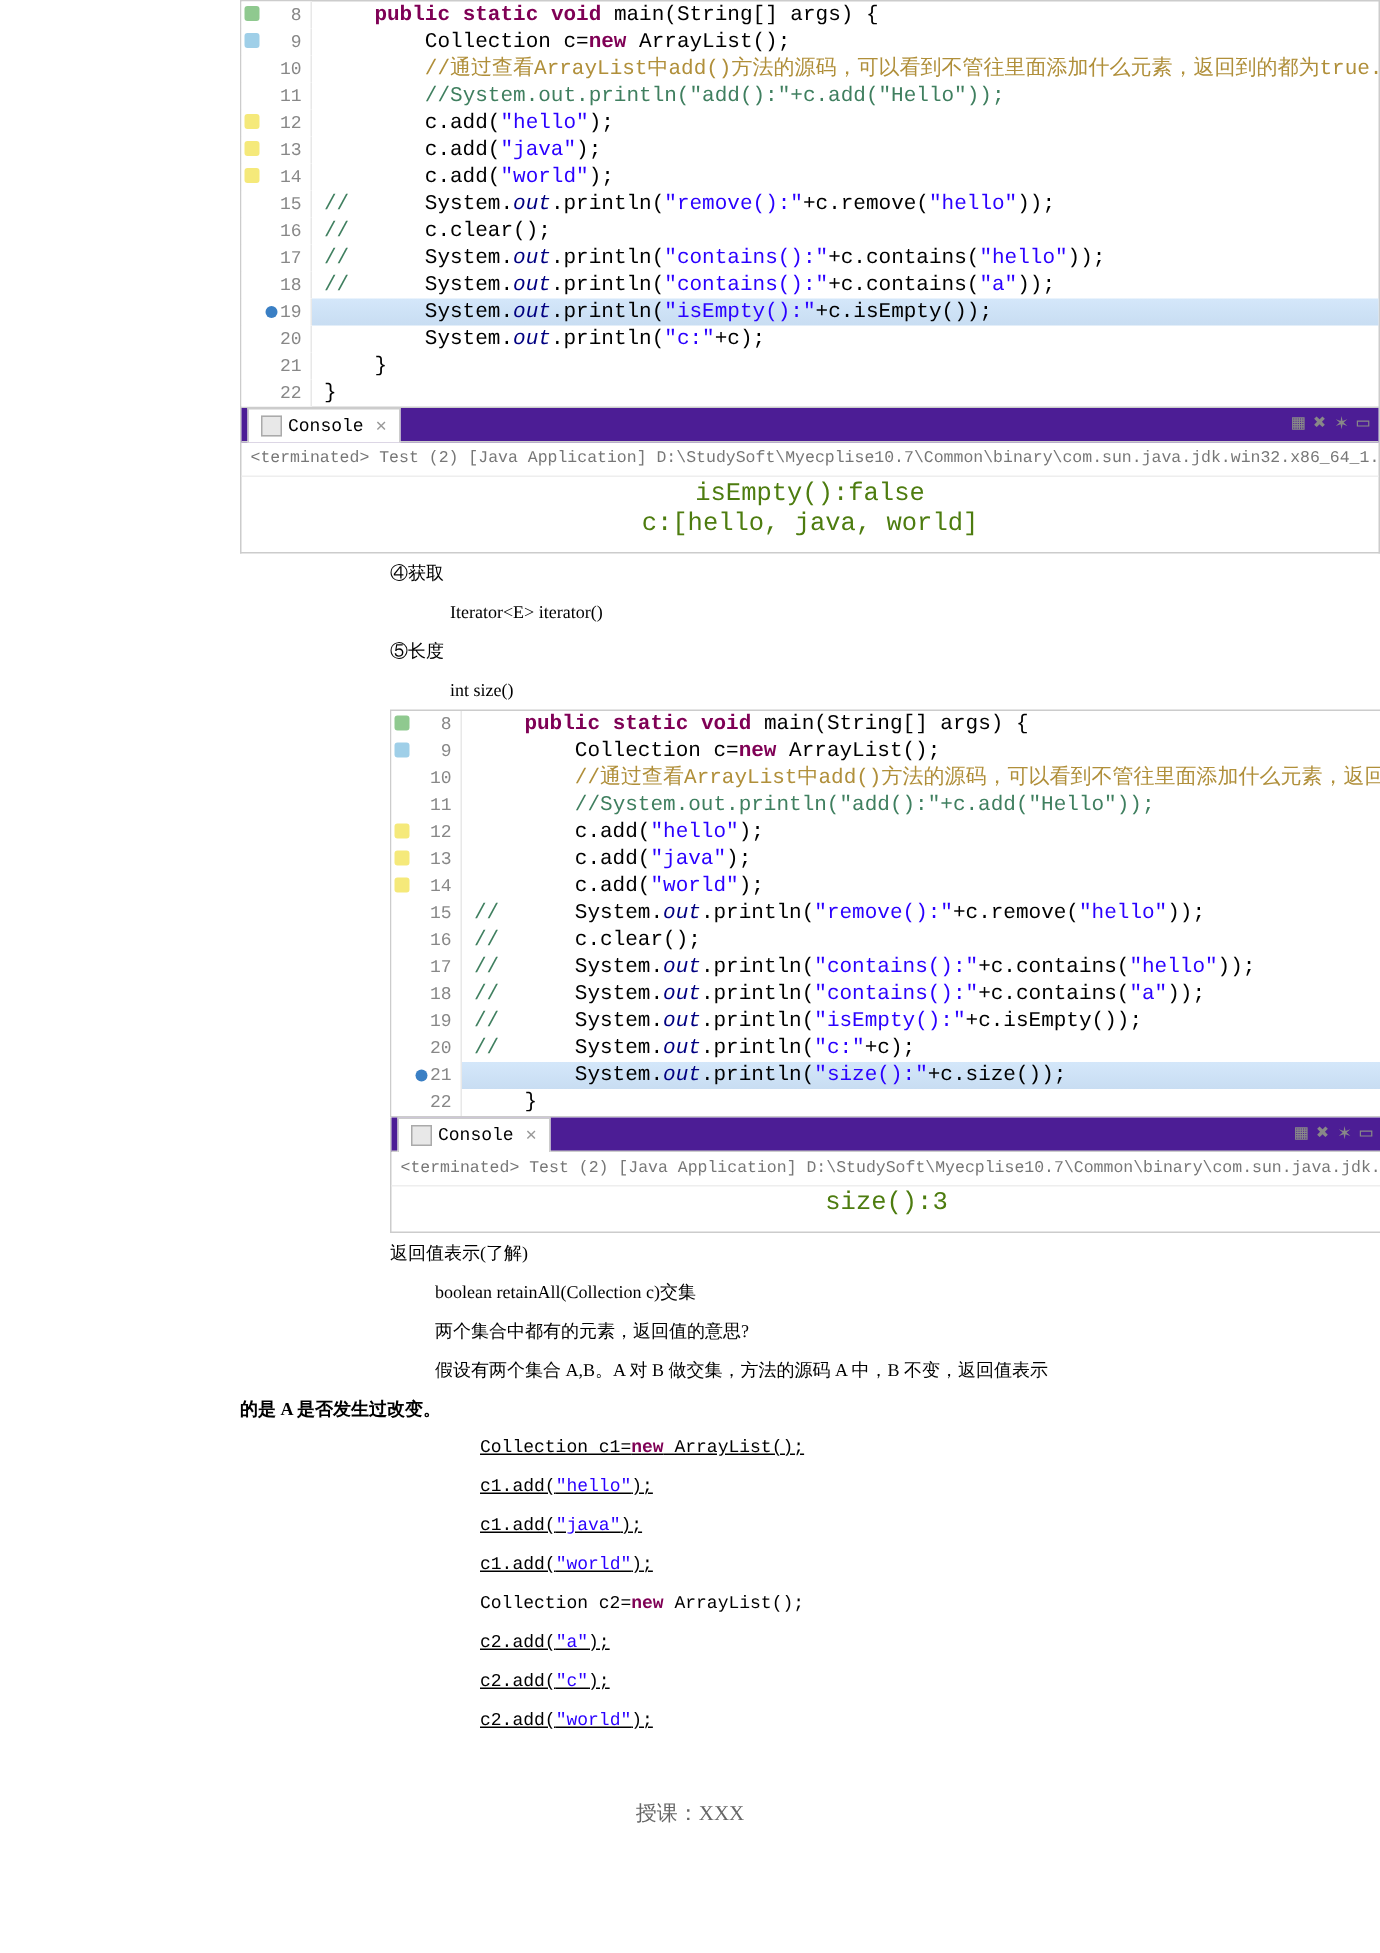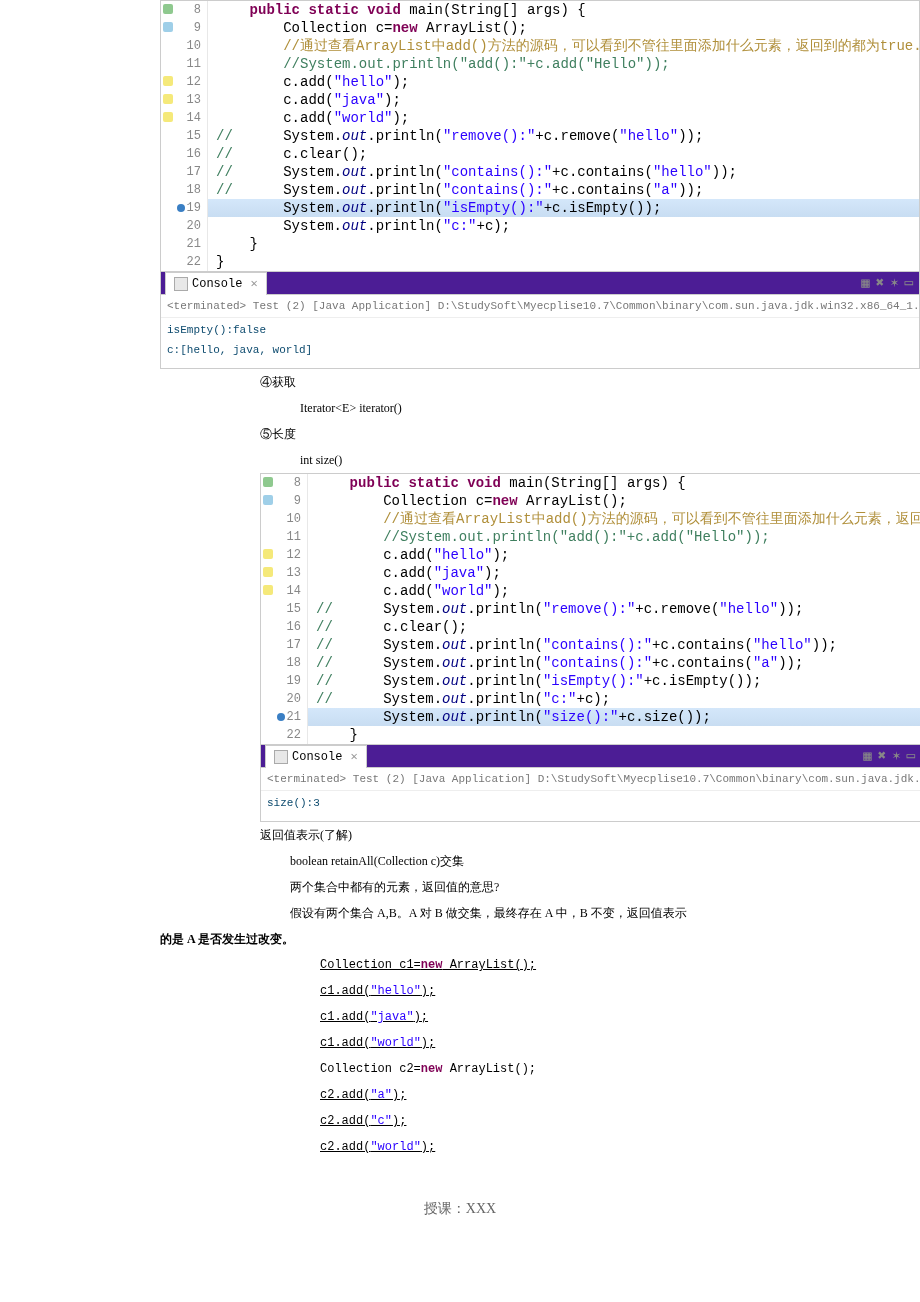--- a/index.html
+++ b/index.html
@@ -18,21 +18,21 @@
 .cm { color:#3f7f5f; }
 .cn-cm { color:#b08f3a; }
 .navy { color:#000080; }
 .it { font-style:italic; }
 .tab-bar { background:#4c1d95; border-bottom:1px solid #ccc; display:flex; align-items:center; font-size:12px; height:22px; padding-left:4px; }
 .tab { background:#fff; border:1px solid #ccc; border-bottom:none; padding:2px 8px; display:flex; align-items:center; gap:4px; }
 .tab-icon { width:12px; height:12px; display:inline-block; background:#e8e8e8; border:1px solid #aaa; }
 .tab-close { color:#999; font-weight:bold; margin-left:4px; }
 .toolbar-icons { margin-left:auto; padding-right:6px; color:#888; display:flex; gap:6px; font-size:14px; }
 .console-status { font-size:11px; color:#777; padding:2px 6px; white-space:nowrap; overflow:hidden; border-bottom:1px solid #eee; }
-.console-out { font-family:Consolas,"Courier New",monospace; font-size:11px; line-height:20px; color:#0c4a6e; padding:2px 6px 8px 6px; white-space:pre; }
+.console-out { font-family:Consolas,"Courier New",monospace; font-size:17px; line-height:20px; color:#4d7c0f; padding:2px 6px 8px 6px; white-space:pre;text-align:center; }
 .text-section { font-family:"SimSun",serif; font-size:12px; line-height:26px; color:#000; }
 .il1 { padding-left:260px; }
 .il2 { padding-left:290px; }
 .il3 { padding-left:300px; }
 .ilc { padding-left:320px; }
 .il0 { padding-left:160px;font-weight:bold; }
 .mono-u { font-family:Consolas,"Courier New",monospace; text-decoration:underline; }
 .block1 { margin-left:160px; width:758px; }
 .block2 { margin-left:260px; width:660px; }
 .footer { text-align:center; font-family:"SimSun",serif; font-size:14px; color:#666; margin-top:40px; }
@@ -121,21 +121,21 @@
       </div>
     </div>
     <div class="console-status">&lt;terminated&gt; Test (2) [Java Application] D:\StudySoft\Myecplise10.7\Common\binary\com.sun.java.jdk.win32.x86_64_1.6.0.013\bin\javaw.exe (2016-1-2 下午4:04</div>
     <div class="console-out">size():3</div>
   </div>
 
   <div class="text-section">
     <div class="il1">返回值表示(了解)</div>
     <div class="il2">boolean retainAll(Collection c)交集</div>
     <div class="il2">两个集合中都有的元素，返回值的意思?</div>
-    <div class="il2">假设有两个集合 A,B。A 对 B 做交集，最终存在 A 中，B 不变，返回值表示</div>
+    <div class="il2">假设有两个集合 A,B。A 对 B 做交集，方法的源码 A 中，B 不变，返回值表示</div>
     <div class="il0">的是 A 是否发生过改变。</div>
   </div>
 
   <div class="text-section" id="code3-container">
       <div class="ilc mono-u">Collection c1=<span class="kw">new</span> ArrayList();</div>
       <div class="ilc mono-u">c1.add(<span class="str">"hello"</span>);</div>
       <div class="ilc mono-u">c1.add(<span class="str">"java"</span>);</div>
       <div class="ilc mono-u">c1.add(<span class="str">"world"</span>);</div>
       <div class="ilc" style="font-family: Consolas, &quot;Courier New&quot;, monospace;">Collection c2=<span class="kw">new</span> ArrayList();</div>
       <div class="ilc mono-u">c2.add(<span class="str">"a"</span>);</div>

